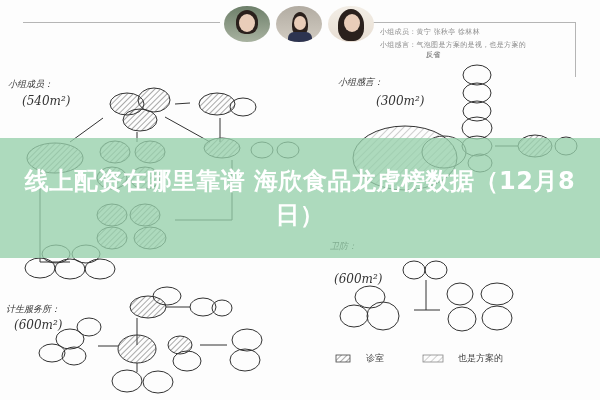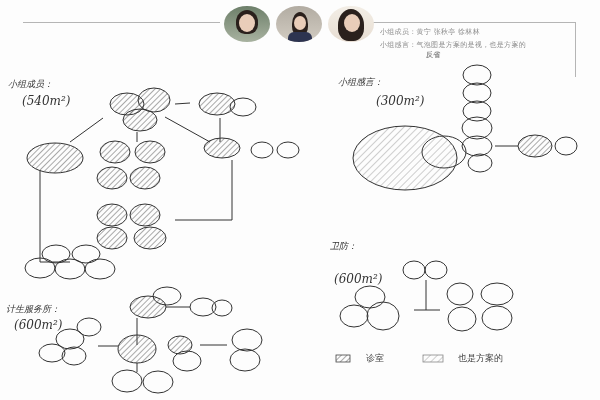--- a/index.html
+++ b/index.html
@@ -162,13 +162,16 @@
   <div class="hand" style="left:338px;top:76px;">小组感言：</div>
   <div class="hand sub" style="left:376px;top:94px;">(300m²)</div>
   <div class="hand" style="left:6px;top:303px;">计生服务所：</div>
   <div class="hand sub" style="left:14px;top:318px;">(600m²)</div>
   <div class="hand" style="left:330px;top:240px;">卫防：</div>
   <div class="hand sub" style="left:334px;top:272px;">(600m²)</div>
 
   <div class="legend-text" style="left:354px;top:352px;">诊室</div>
   <div class="legend-text" style="left:446px;top:352px;">也是方案的</div>
 
+  <div class="band">
+    <div class="title">线上配资在哪里靠谱 海欣食品龙虎榜数据（12月8日）</div>
+  </div>
 </div>
 
 </body></html>

